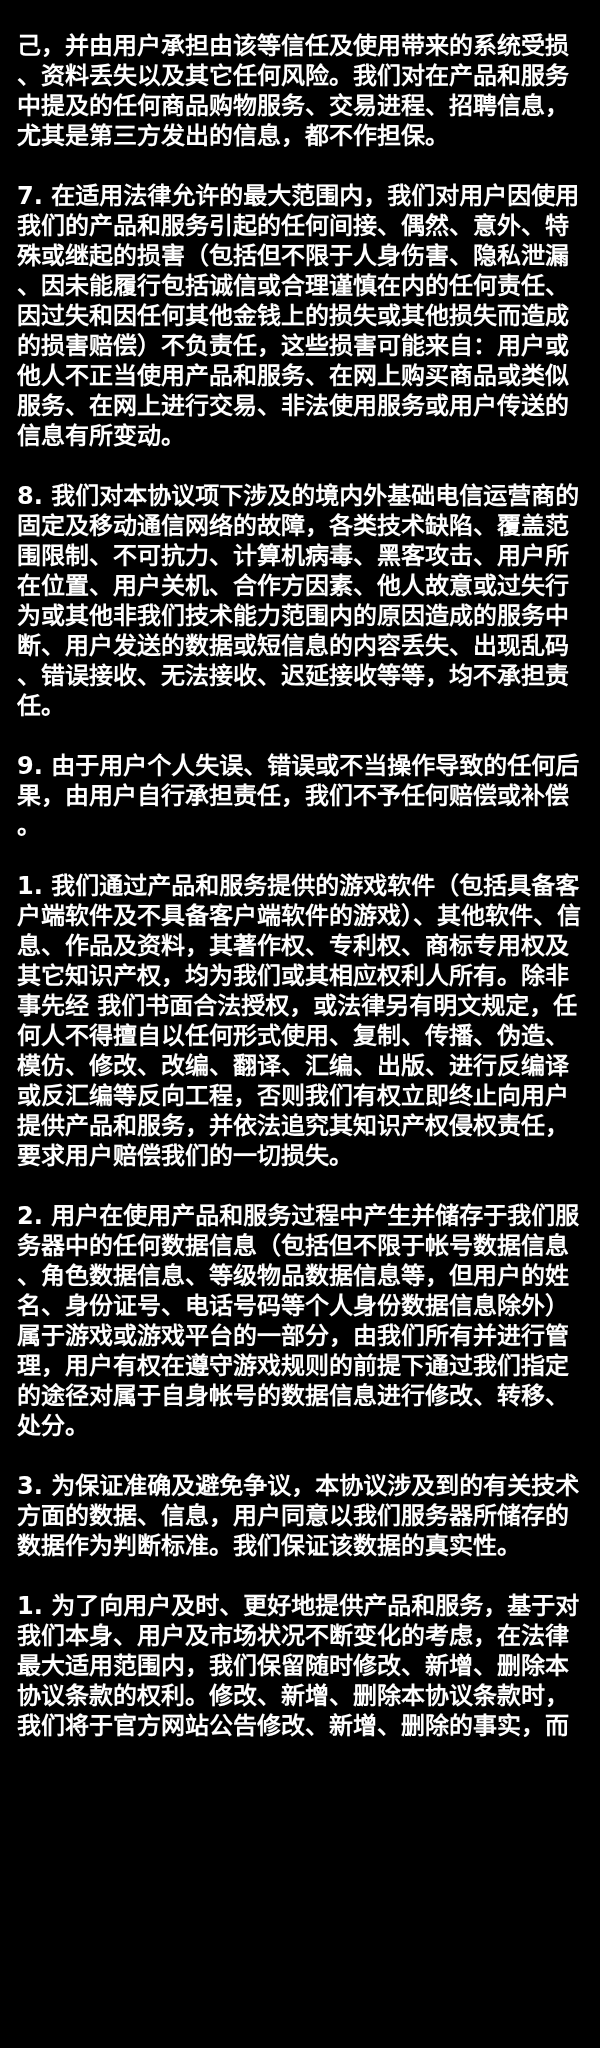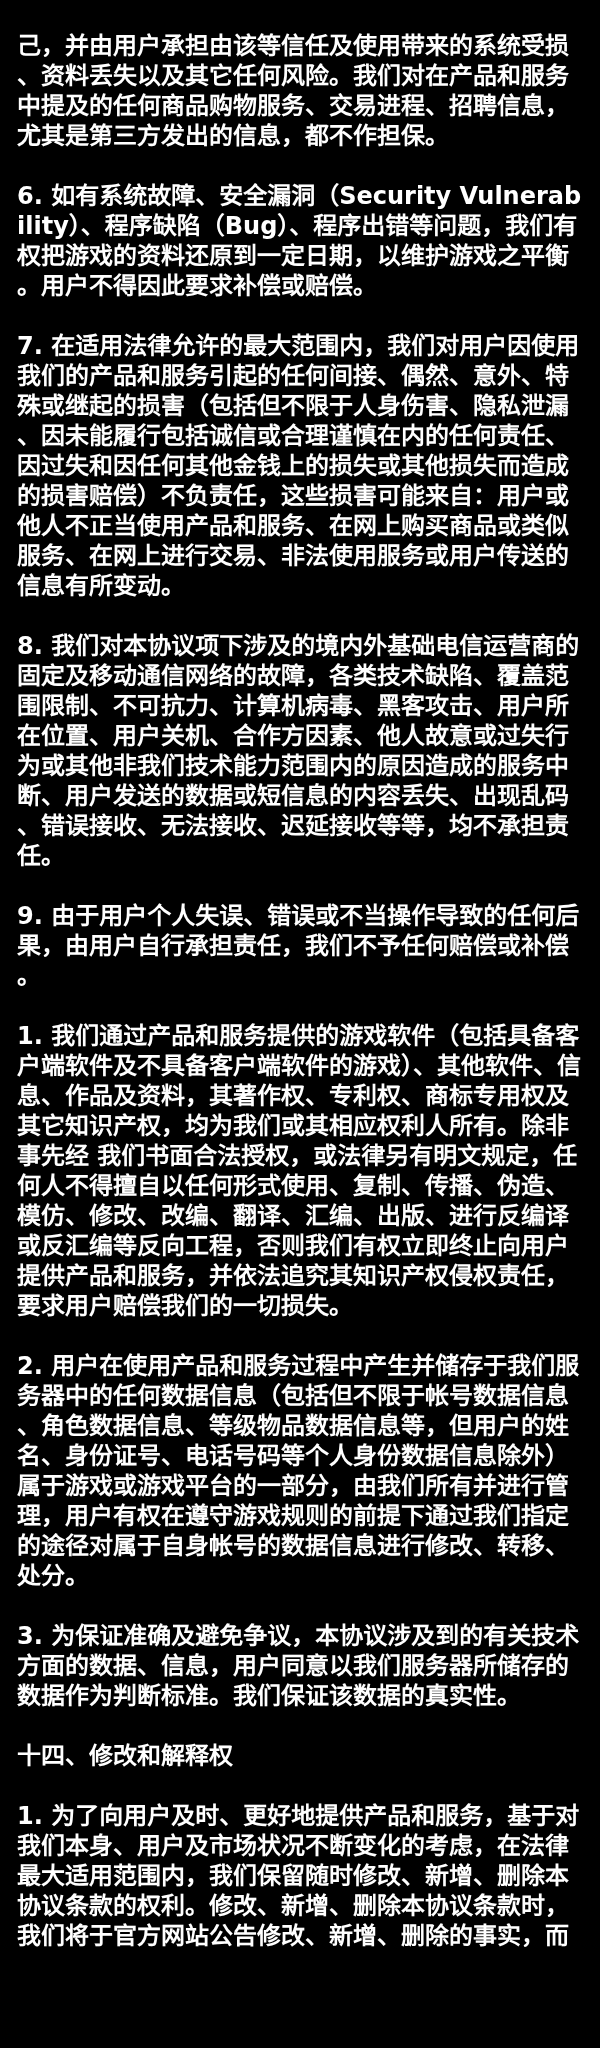--- a/index.html
+++ b/index.html
@@ -36,22 +36,20 @@
     font-size: 24px;
     line-height: 30px;
     font-weight: bold;
   }
 </style>
 </head>
 <body>
 
 <div class="terms-document">
   <div class="terms-block">己，并由用户承担由该等信任及使用带来的系统受损、资料丢失以及其它任何风险。我们对在产品和服务中提及的任何商品购物服务、交易进程、招聘信息，尤其是第三方发出的信息，都不作担保。</div>
-  <div class="terms-block">6. 如有系统故障、安全漏洞（Security Vulnerability）、程序缺陷（Bug）、程序出错等问题，我们有权把游戏的资料还原到一定日期，以维护游戏之平衡。用户不得因此要求补偿或赔偿。</div>
   <div class="terms-block">7. 在适用法律允许的最大范围内，我们对用户因使用我们的产品和服务引起的任何间接、偶然、意外、特殊或继起的损害（包括但不限于人身伤害、隐私泄漏、因未能履行包括诚信或合理谨慎在内的任何责任、因过失和因任何其他金钱上的损失或其他损失而造成的损害赔偿）不负责任，这些损害可能来自：用户或他人不正当使用产品和服务、在网上购买商品或类似服务、在网上进行交易、非法使用服务或用户传送的信息有所变动。</div>
   <div class="terms-block">8. 我们对本协议项下涉及的境内外基础电信运营商的固定及移动通信网络的故障，各类技术缺陷、覆盖范围限制、不可抗力、计算机病毒、黑客攻击、用户所在位置、用户关机、合作方因素、他人故意或过失行为或其他非我们技术能力范围内的原因造成的服务中断、用户发送的数据或短信息的内容丢失、出现乱码、错误接收、无法接收、迟延接收等等，均不承担责任。</div>
   <div class="terms-block">9. 由于用户个人失误、错误或不当操作导致的任何后果，由用户自行承担责任，我们不予任何赔偿或补偿。</div>
   <div class="terms-block">1. 我们通过产品和服务提供的游戏软件（包括具备客户端软件及不具备客户端软件的游戏）、其他软件、信息、作品及资料，其著作权、专利权、商标专用权及其它知识产权，均为我们或其相应权利人所有。除非事先经 我们书面合法授权，或法律另有明文规定，任何人不得擅自以任何形式使用、复制、传播、伪造、模仿、修改、改编、翻译、汇编、出版、进行反编译或反汇编等反向工程，否则我们有权立即终止向用户提供产品和服务，并依法追究其知识产权侵权责任，要求用户赔偿我们的一切损失。</div>
   <div class="terms-block">2. 用户在使用产品和服务过程中产生并储存于我们服务器中的任何数据信息（包括但不限于帐号数据信息、角色数据信息、等级物品数据信息等，但用户的姓名、身份证号、电话号码等个人身份数据信息除外）属于游戏或游戏平台的一部分，由我们所有并进行管理，用户有权在遵守游戏规则的前提下通过我们指定的途径对属于自身帐号的数据信息进行修改、转移、处分。</div>
   <div class="terms-block">3. 为保证准确及避免争议，本协议涉及到的有关技术方面的数据、信息，用户同意以我们服务器所储存的数据作为判断标准。我们保证该数据的真实性。</div>
-  <div class="terms-block terms-heading">十四、修改和解释权</div>
   <div class="terms-block">1. 为了向用户及时、更好地提供产品和服务，基于对我们本身、用户及市场状况不断变化的考虑，在法律最大适用范围内，我们保留随时修改、新增、删除本协议条款的权利。修改、新增、删除本协议条款时，我们将于官方网站公告修改、新增、删除的事实，而</div>
 </div>
 
 </body></html>

